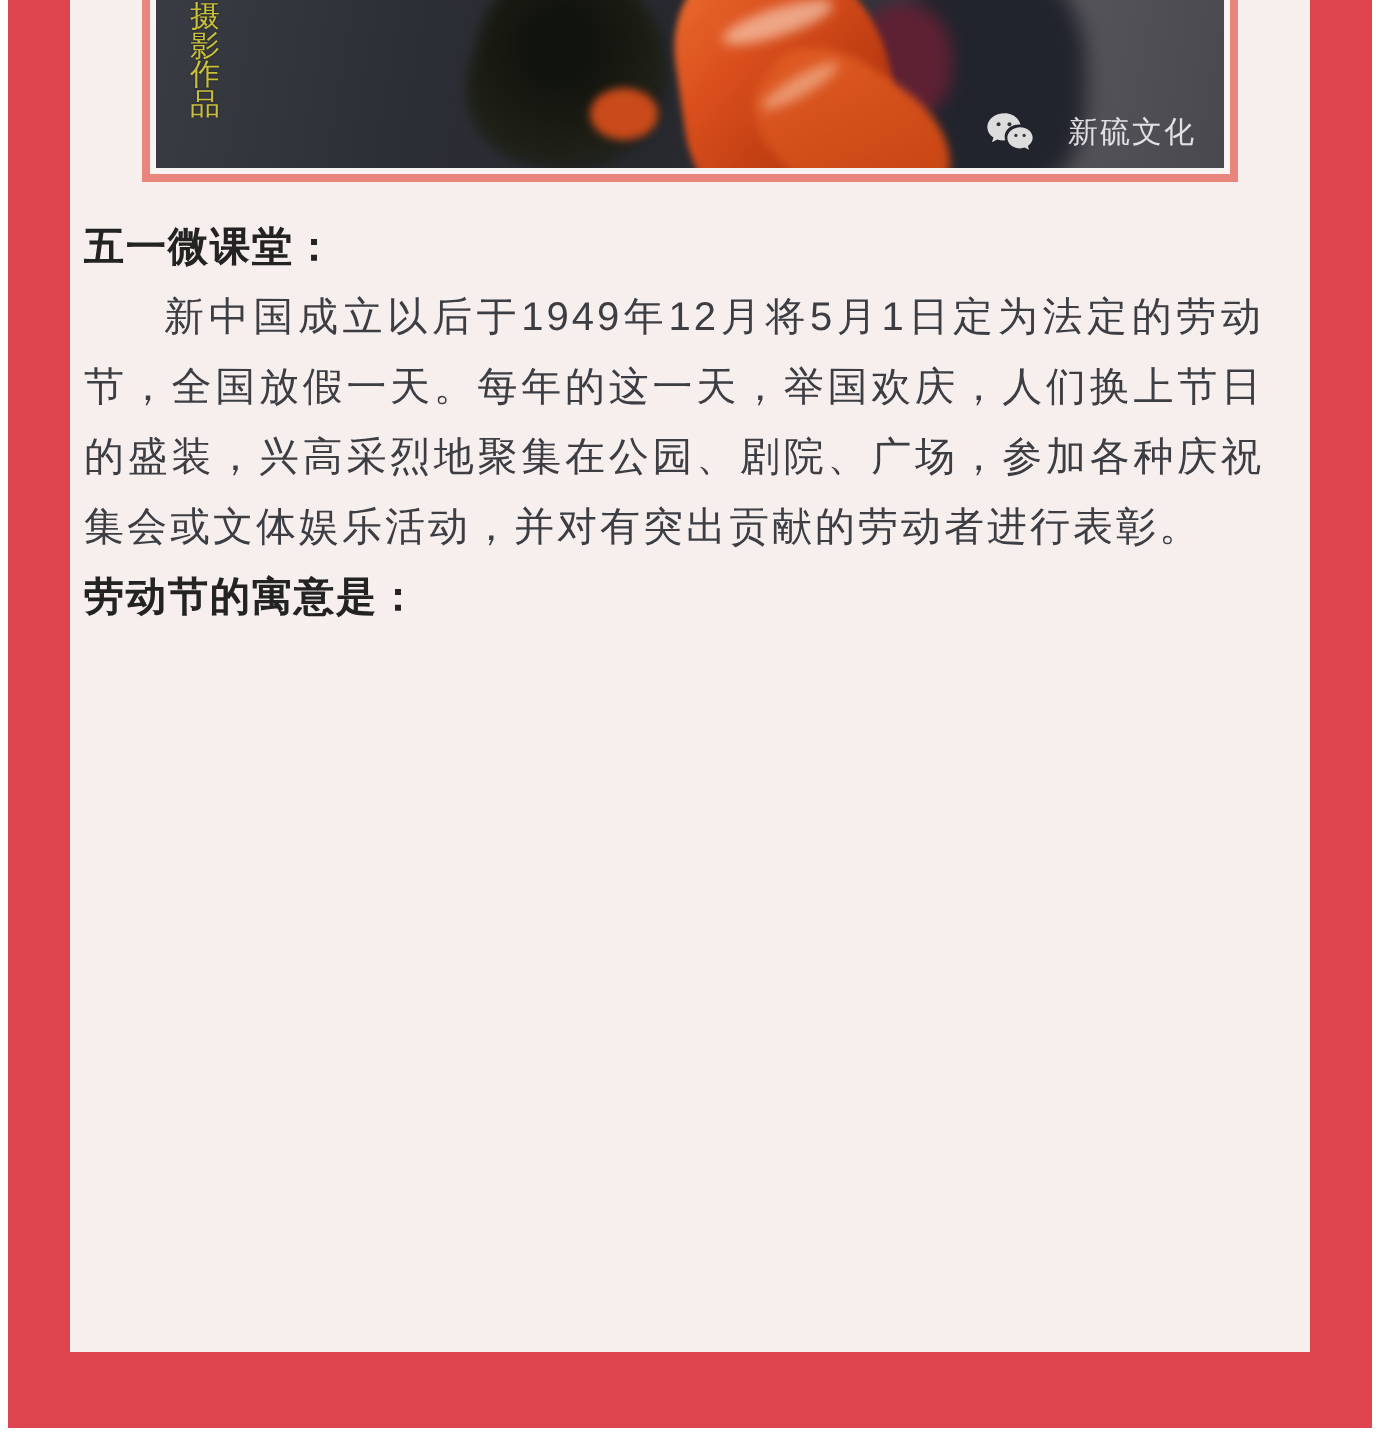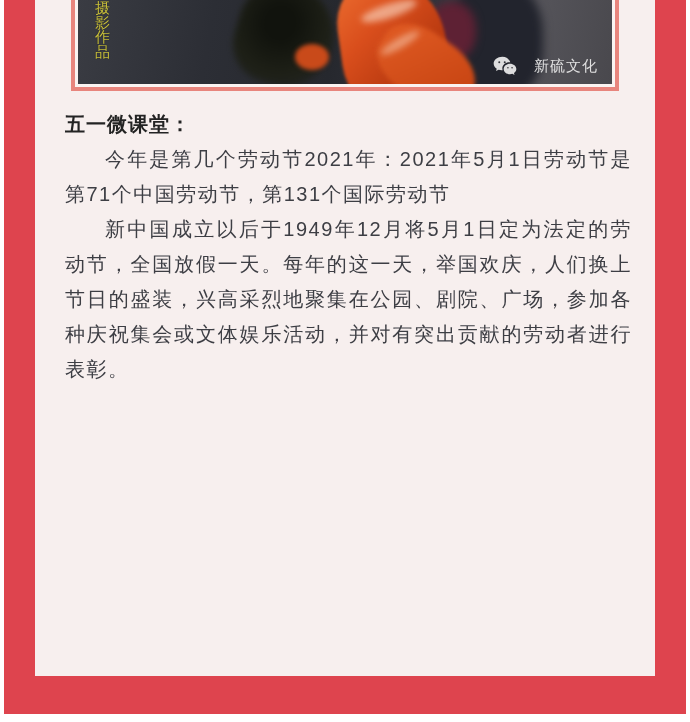--- a/index.html
+++ b/index.html
@@ -105,21 +105,21 @@
   .watermark {
     position: absolute; right: 14px; bottom: 8px;
     display: flex; align-items: center; gap: 17px;
     color: rgba(238,238,238,0.92);
     font-size: 15px; letter-spacing: 1px;
   }
   .watermark svg { display: block; opacity: 0.92; }
 
   
   .text-section {
-    padding: 16px 23px 0 30px;
+    padding: 16px 23px 0 7px;
     font-size: 20px;
     line-height: 35px;
     letter-spacing: 1.5px;
     color: #3d3e44;
     text-align: justify;
   }
   .heading {
     margin: 0;
     font-weight: bold;
     color: #232323;
@@ -162,19 +162,19 @@
                 </g>
               </svg>
             </span>
             <span>新硫文化</span>
           </div>
         </div>
       </div>
 
       <div class="text-section">
         <p class="heading">五一微课堂：</p>
-        <p class="para">今年是第几个劳动节2021年：2021年5月1日劳动节是第71个中国劳动节，第131个国际劳动节</p>
         <p class="para">新中国成立以后于1949年12月将5月1日定为法定的劳动节，全国放假一天。每年的这一天，举国欢庆，人们换上节日的盛装，兴高采烈地聚集在公园、剧院、广场，参加各种庆祝集会或文体娱乐活动，并对有突出贡献的劳动者进行表彰。</p>
+        <p class="heading">劳动节的寓意是：</p>
       </div>
 
     </div>
   </div>
 </div>
 
 </body></html>

